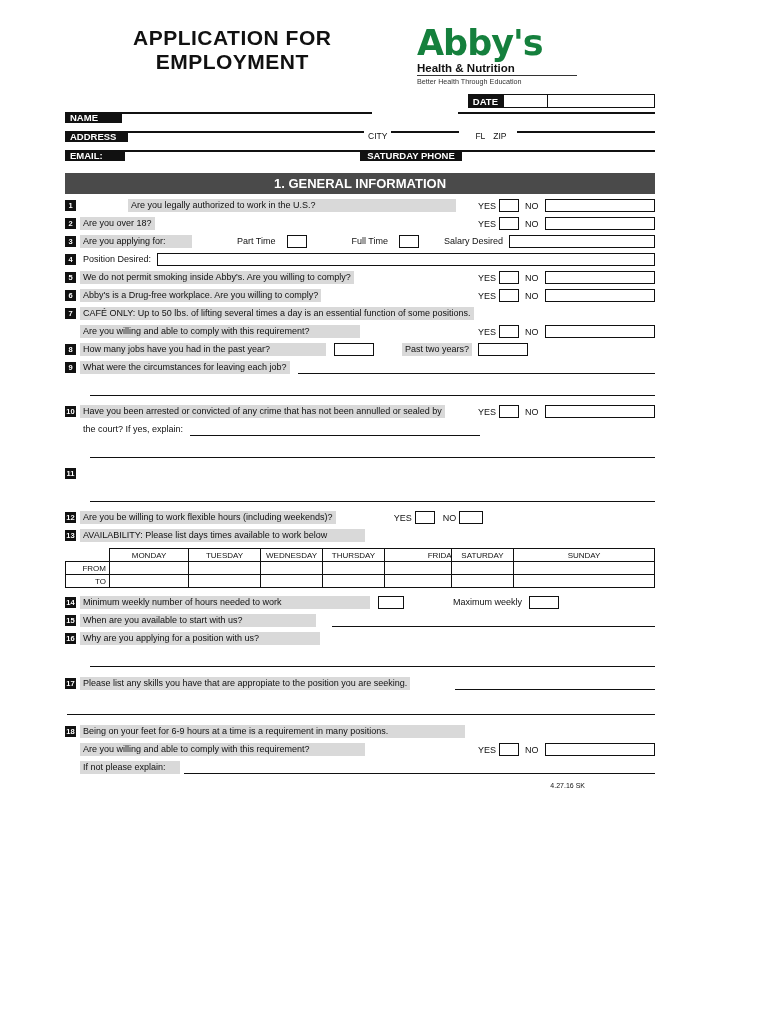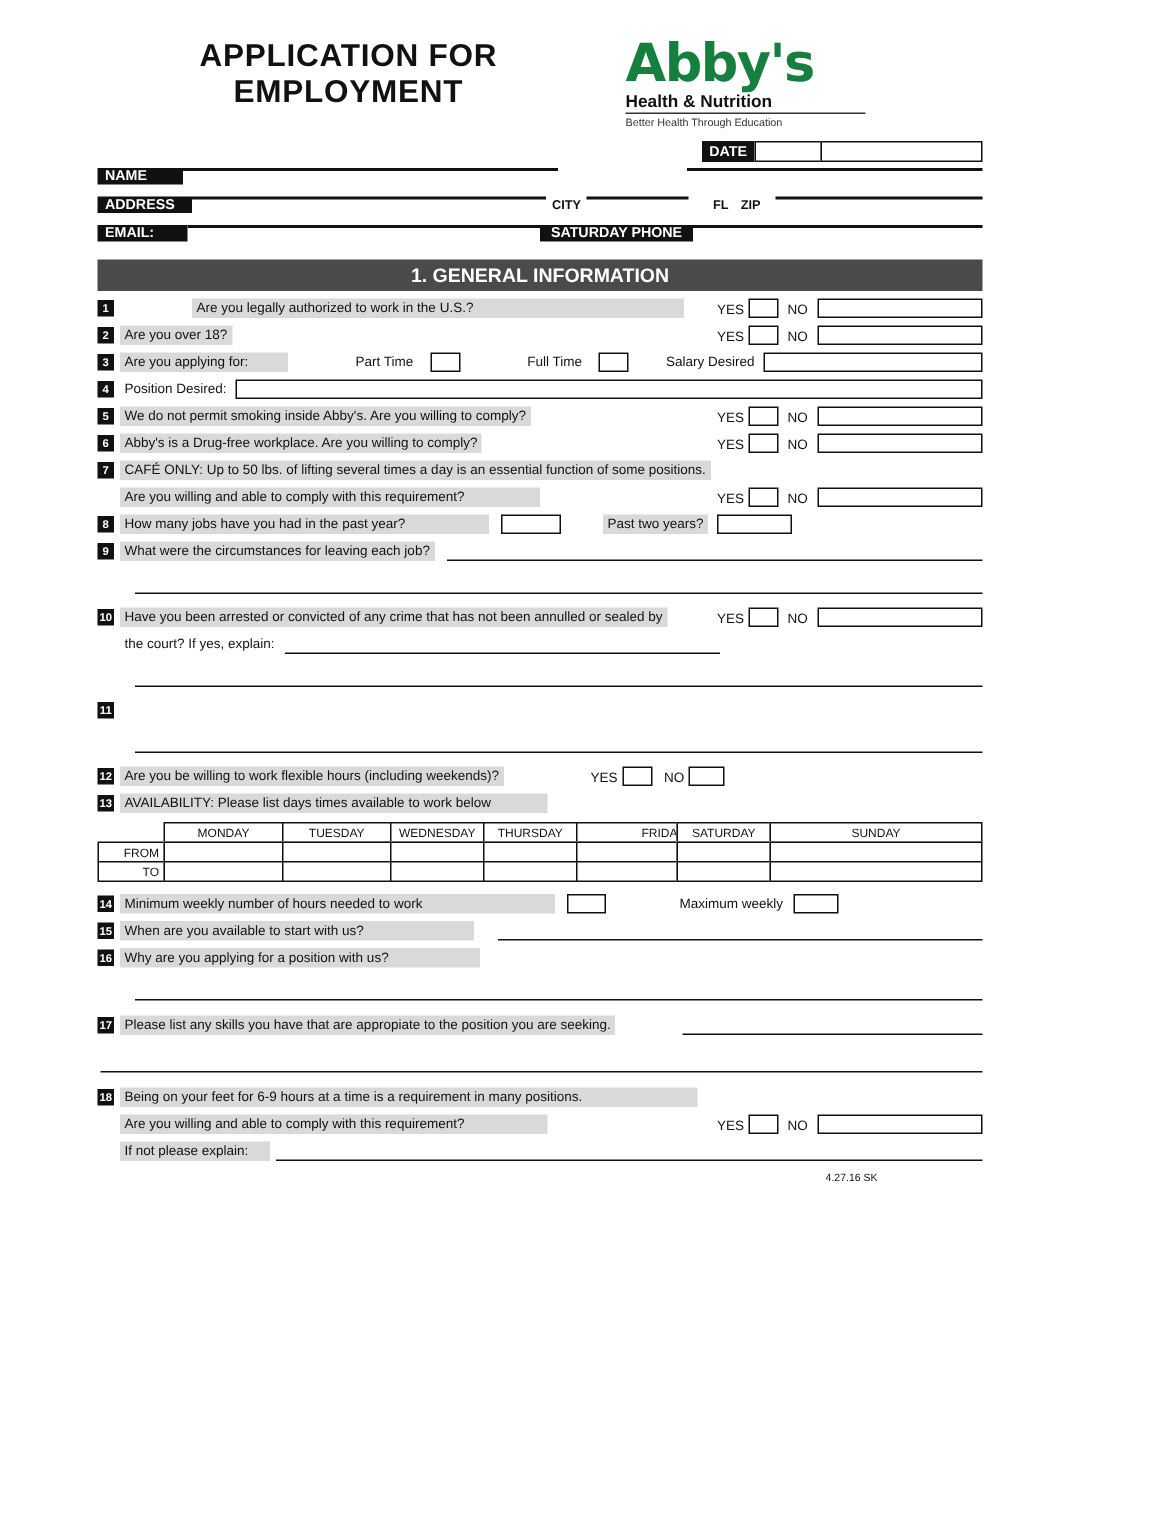--- a/index.html
+++ b/index.html
@@ -13,21 +13,21 @@
   .brand{color:#15803d;font-size:35px;font-weight:700;line-height:1;letter-spacing:-1px;font-family:"DejaVu Sans",sans-serif;}
   .logo-sub{font-weight:700;font-size:11.5px;margin-top:1px;}
   .logo-tag{font-size:7.2px;color:#333;border-top:1px solid #333;margin-top:1px;padding-top:1px;}
 
   
   .date-row{display:flex;justify-content:flex-end;margin-top:8px;height:14px;}
   .black-label{background:#111;color:#fff;font-weight:700;font-size:9.5px;display:flex;align-items:center;padding:0 5px;flex:none;white-space:nowrap;}
   .box{border:1px solid #111;background:#fff;box-sizing:border-box;}
   .form-row{display:flex;margin-top:4px;height:15px;align-items:flex-start;}
   .blackbox{background:#111;flex:none;}
-  .inline-label{font-size:8.5px;font-weight:700;display:flex;align-items:center;padding:0 4px;flex:none;white-space:nowrap;}
+  .inline-label{font-size:8.5px;font-weight:400;display:flex;align-items:center;padding:0 4px;flex:none;white-space:nowrap;}
   .grow{flex:1 1 auto;min-width:10px;}
 
   .section-bar{margin-top:8px;background:#4a4a4a;color:#fff;font-weight:700;font-size:13px;text-align:center;padding:3px 0;}
 
   
   .q-row{display:flex;align-items:center;margin-top:5px;height:13px;}
   .badge{background:#111;color:#fff;font-weight:700;font-size:7.5px;min-width:11px;height:11px;padding:0 1px;display:flex;align-items:center;justify-content:center;margin-right:4px;flex:none;box-sizing:border-box;}
   .q-text{background:#d9d9d9;font-size:9px;line-height:13px;padding:0 3px;white-space:nowrap;box-sizing:border-box;}
   .plain{background:transparent;}
   .spacer{flex:1 1 0;min-width:0;}

